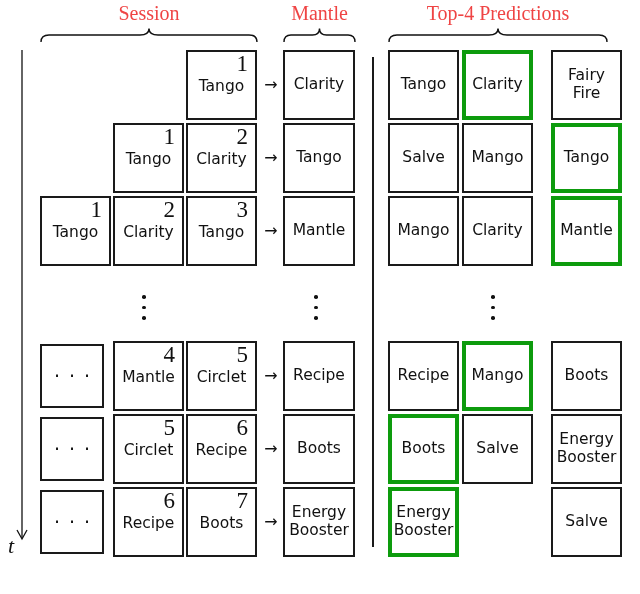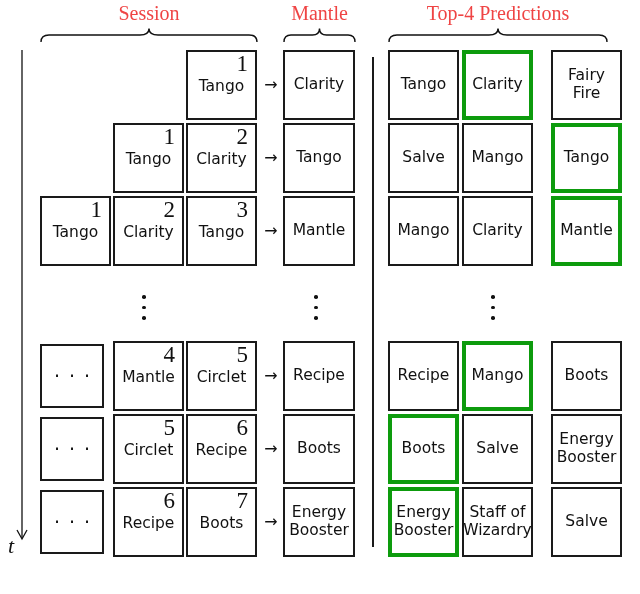--- a/index.html
+++ b/index.html
@@ -217,20 +217,17 @@
     <span class="step">7</span>
     <span class="item">Boots</span>
   </div>
   <div class="arr ar6">→</div>
   <div class="box cell tc r6">
     <span class="item">Energy Booster</span>
   </div>
   <div class="box cell pc1 r6 green">
     <span class="item">Energy Booster</span>
   </div>
-  <div class="box cell pc2 r6">
-    <span class="item">Staff of Wizardry</span>
-  </div>
   <div class="box cell pc3 r6">
     <span class="item">Salve</span>
   </div>
 
 </div>
 
 </body></html>

